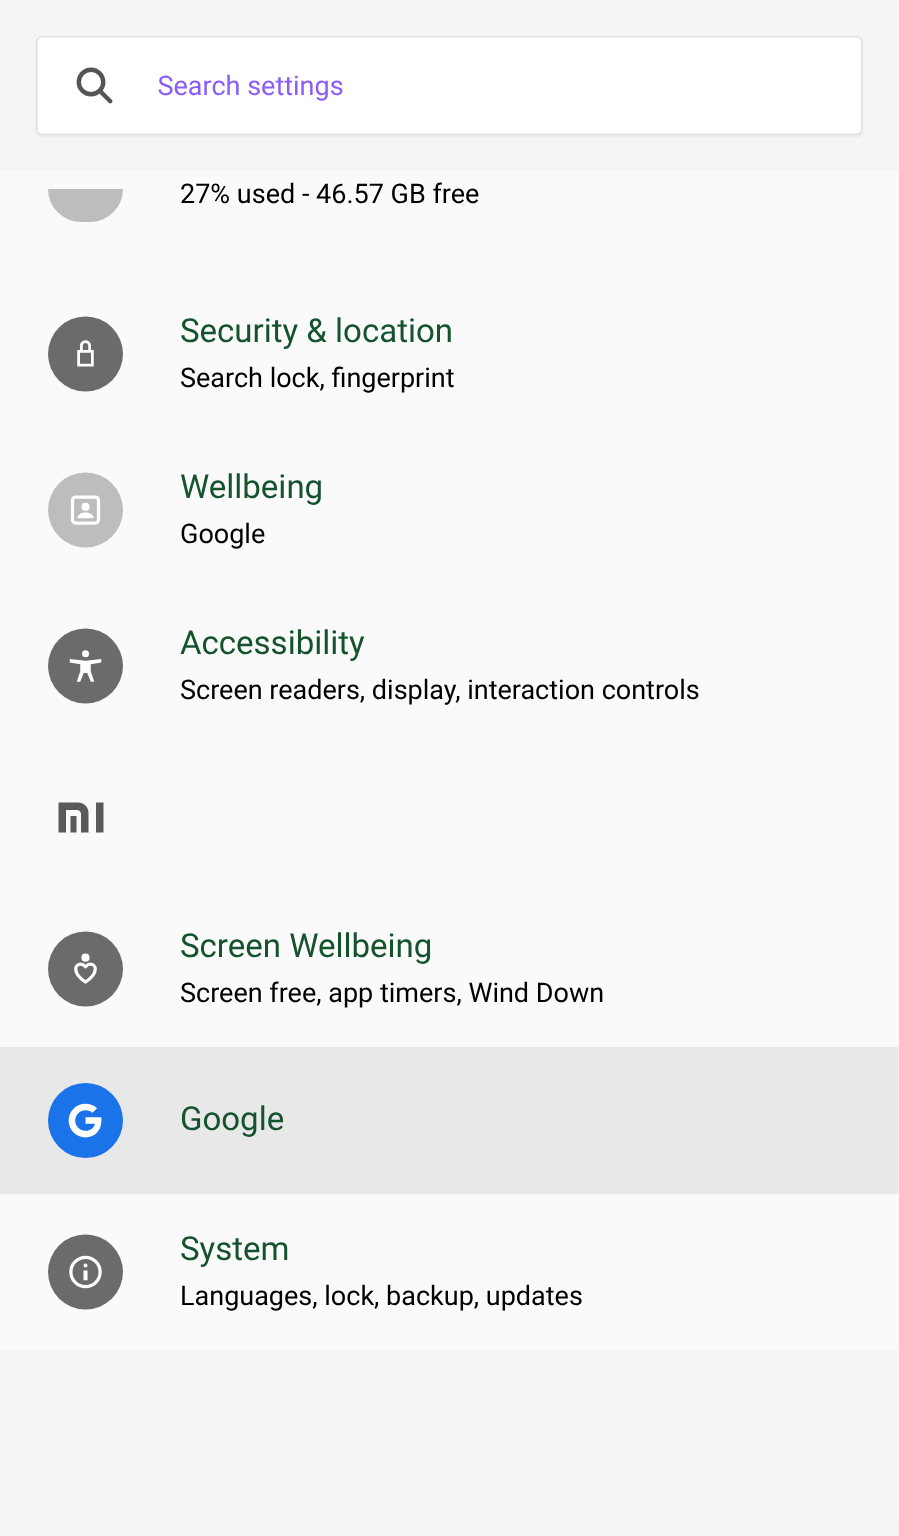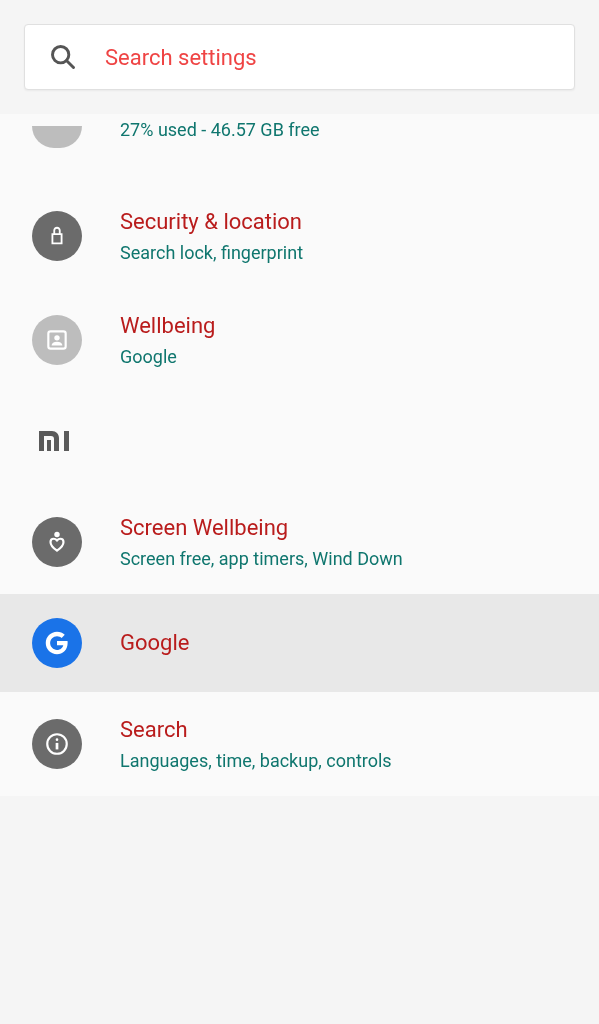--- a/index.html
+++ b/index.html
@@ -27,22 +27,22 @@
       padding: 18px 24px;
       box-shadow: 0 1px 2px rgba(0,0,0,0.05);
     }
     .search-icon {
       color: #555;
       margin-right: 28px;
       display: flex;
       align-items: center;
     }
     .search-placeholder {
-      font-size: 22px;
-      color: #ef4444;
+      font-size: 18px;
+      color: #8b5cf6;
       font-weight: 400;
     }
     .list-container {
       background: #fafafa;
     }
     .settings-item {
       display: flex;
       align-items: center;
       padding: 24px 32px;
       background: #fafafa;
@@ -86,27 +86,27 @@
       border-radius: 0 0 25px 25px;
       background: #bdbdbd;
       margin-top: -4px;
     }
     .text-wrap {
       display: flex;
       flex-direction: column;
     }
     .title {
       font-size: 22px;
-      color: #b91c1c;
+      color: #14532d;
       font-weight: 400;
       line-height: 1.3;
     }
     .subtitle {
       font-size: 18px;
-      color: #0f766e;
+      color: #000000;
       margin-top: 4px;
       line-height: 1.3;
     }
   </style>
 </head>
 <body>
 
 <div class="header-area">
   <div class="search-box">
     <span class="search-icon">
@@ -154,20 +154,34 @@
           <path d="M7 17c0-2 2-3.5 5-3.5s5 1.5 5 3.5" fill="#fff"></path>
         </svg>
       </div>
     </div>
     <div class="text-wrap">
       <span class="title">Wellbeing</span>
       <span class="subtitle">Google</span>
     </div>
   </div>
 
+  <div class="settings-item">
+    <div class="icon-wrap">
+      <div class="icon-circle">
+        <svg width="28" height="28" viewBox="0 0 24 24" fill="#fff">
+          <circle cx="12" cy="5" r="2"></circle>
+          <path d="M3 8l9 1 9-1v2l-6 1v4l2 6h-2l-2-5h-2l-2 5H7l2-6v-4L3 10z"></path>
+        </svg>
+      </div>
+    </div>
+    <div class="text-wrap">
+      <span class="title">Accessibility</span>
+      <span class="subtitle">Screen readers, display, interaction controls</span>
+    </div>
+  </div>
 
   <div class="settings-item">
     <div class="icon-wrap">
       <svg width="40" height="28" viewBox="0 0 40 28">
         <path d="M2 4 L2 24 L7 24 L7 9 L14 9 C16 9 17 10 17 12 L17 24 L22 24 L22 11 C22 7 19 4 15 4 Z" fill="#5a5a5a"></path>
         <rect x="10" y="13" width="4" height="11" fill="#5a5a5a"></rect>
         <rect x="27" y="4" width="5" height="20" fill="#5a5a5a"></rect>
       </svg>
     </div>
   </div>
@@ -204,18 +218,18 @@
     <div class="icon-wrap">
       <div class="icon-circle">
         <svg width="26" height="26" viewBox="0 0 24 24" fill="none" stroke="#fff" stroke-width="2">
           <circle cx="12" cy="12" r="9"></circle>
           <circle cx="12" cy="8" r="1.2" fill="#fff" stroke="none"></circle>
           <line x1="12" y1="11" x2="12" y2="17" stroke-width="2.5"></line>
         </svg>
       </div>
     </div>
     <div class="text-wrap">
-      <span class="title">Search</span>
-      <span class="subtitle">Languages, time, backup, controls</span>
+      <span class="title">System</span>
+      <span class="subtitle">Languages, lock, backup, updates</span>
     </div>
   </div>
 
 </div>
 
 </body></html>

